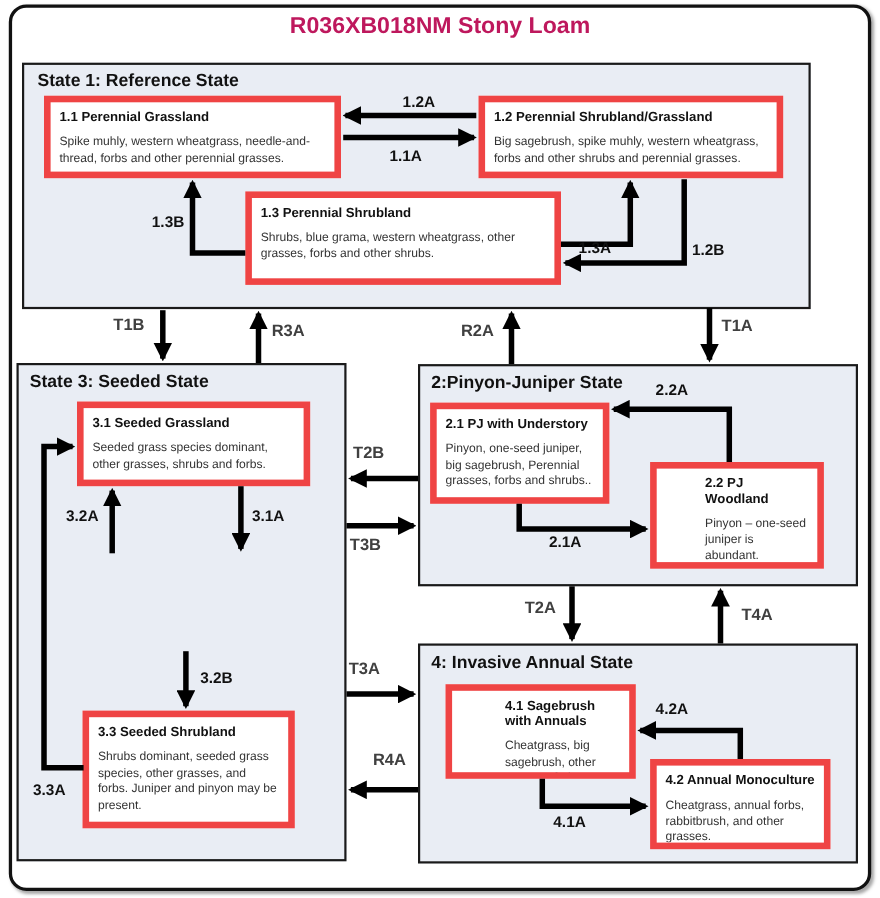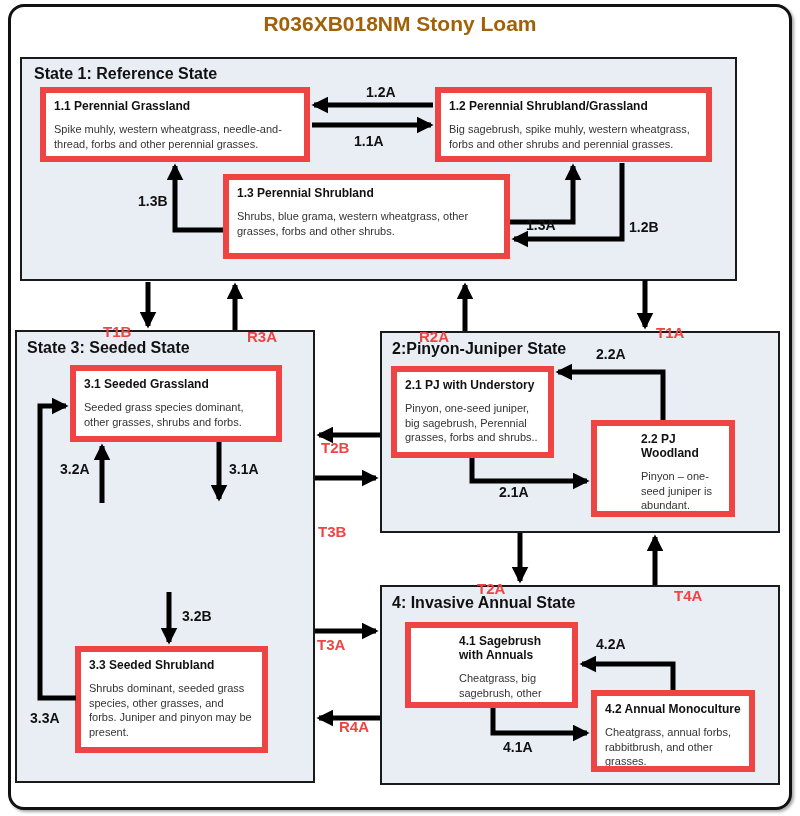--- a/index.html
+++ b/index.html
@@ -9,43 +9,42 @@
     font-family: "Liberation Sans", sans-serif; color: #111;
   }
   .container { position: absolute; inset: 0; }
   .outer-frame {
     position: absolute; left: 8px; top: 4px; width: 784px; height: 806px;
     border: 3px solid #111; border-radius: 16px; background: #fff;
     box-shadow: 2px 2px 3px rgba(0,0,0,0.35);
   }
   .diagram-title {
     position: absolute; left: 0; top: 12px; width: 100%;
-    text-align: center; font-size: 21px; font-weight: bold; color: #a16207;
+    text-align: center; font-size: 21px; font-weight: bold; color: #be185d;
   }
   .state {
     position: absolute; background: #e9edf4; border: 2px solid #1a1a1a;
   }
   .state-label {
     position: absolute; left: 10px; top: 7px;
     font-size: 16px; font-weight: bold; color: #111; white-space: nowrap;
   }
   .community {
     position: absolute; background: #fff; border: 6px solid #ef4444;
     padding: 6px 8px; overflow: hidden;
   }
   .c-title { font-size: 12px; font-weight: bold; color: #111; margin-bottom: 9px; }
   .c-desc  { font-size: 11px; color: #333; line-height: 1.32; }
   .plabel {
     position: absolute; font-size: 14px; font-weight: bold; color: #111;
     white-space: nowrap;
   }
   .tlabel {
-    position: absolute; font-size: 15px; font-weight: bold; color: #ef4444;
+    position: absolute; font-size: 15px; font-weight: bold; color: #404040;
     white-space: nowrap;
-    margin-top: 36px;
   }
   svg.arrows { position: absolute; inset: 0; pointer-events: none; }
   svg.arrows path.arrow {
     stroke: #000; stroke-width: 5; fill: none; marker-end: url(#ah);
   }
 </style>
 </head>
 <body>
 
 <div class="container">
@@ -89,21 +88,21 @@
   </div>
   <div class="community" style="left:75px; top:646px; width:193px; height:107px;">
     <div class="c-title">3.3 Seeded Shrubland</div>
     <div class="c-desc">Shrubs dominant, seeded grass species, other grasses, and forbs. Juniper and pinyon may be present.</div>
   </div>
 
   <div class="community" style="left:391px; top:366px; width:163px; height:92px;">
     <div class="c-title">2.1 PJ with Understory</div>
     <div class="c-desc">Pinyon, one-seed juniper, big sagebrush,   Perennial grasses, forbs and shrubs..</div>
   </div>
-  <div class="community" style="left:591px; top:420px; width:144px; height:97px;padding-left:44px;">
+  <div class="community" style="left:591px; top:420px; width:158px; height:97px;padding-left:44px;">
     <div class="c-title">2.2 PJ Woodland</div>
     <div class="c-desc">Pinyon – one-seed juniper is abundant.  Perennial grasses and forbs are sparse or absent.</div>
   </div>
 
   <div class="community" style="left:405px; top:622px; width:173px; height:86px;padding-left:48px;">
     <div class="c-title">4.1 Sagebrush with Annuals</div>
     <div class="c-desc">Cheatgrass, big sagebrush, other grasses, forbs, shrubs and trees.</div>
   </div>
   <div class="community" style="left:591px; top:690px; width:164px; height:82px;">
     <div class="c-title">4.2 Annual Monoculture</div>

